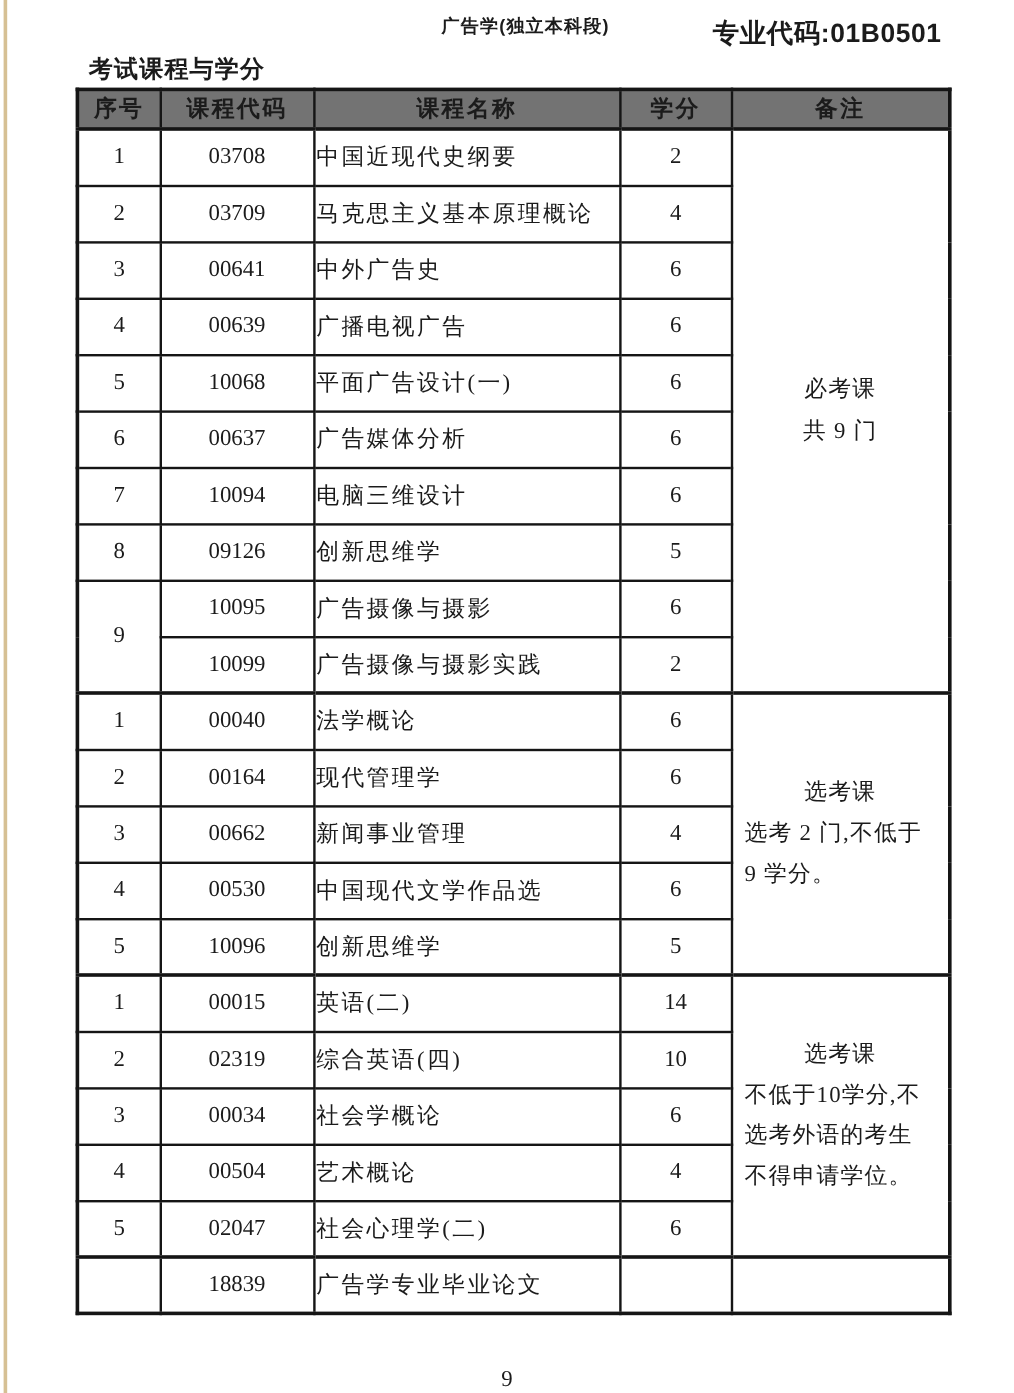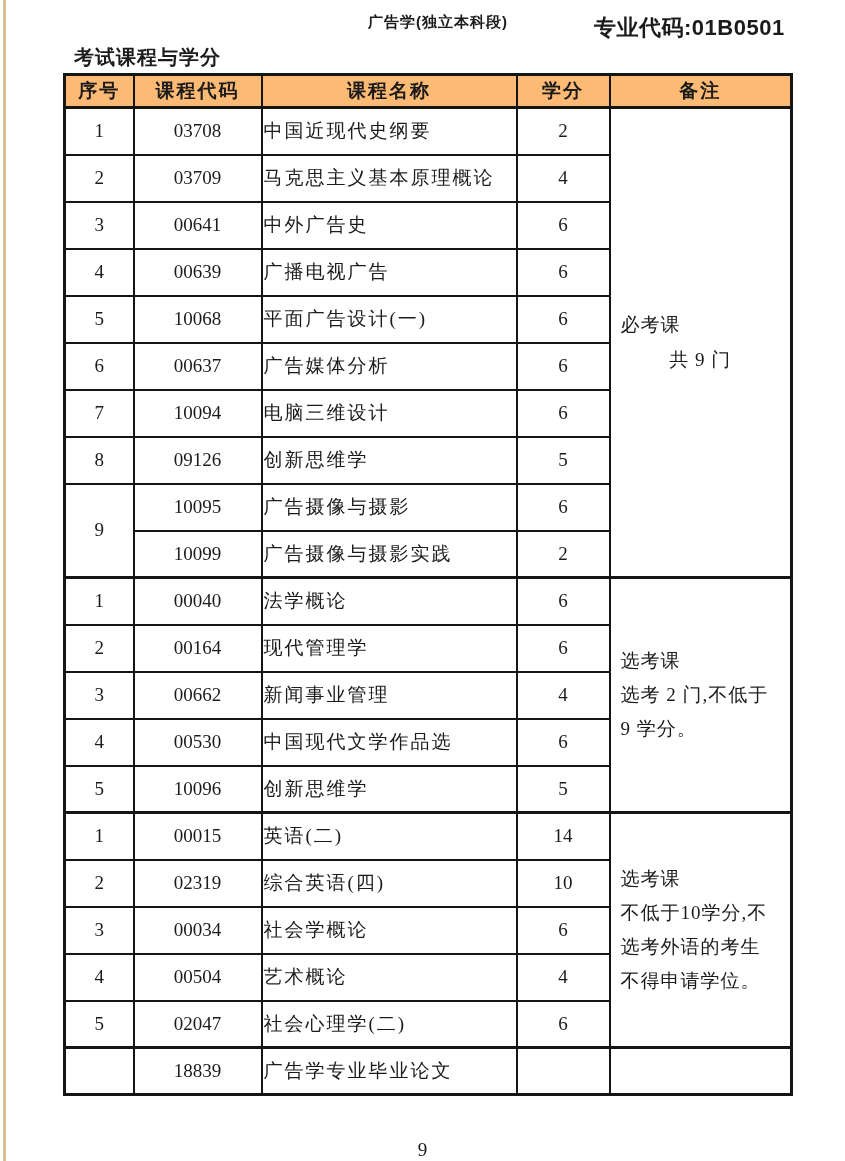--- a/index.html
+++ b/index.html
@@ -40,21 +40,21 @@
     position: absolute; left: 63px; top: 73px;
     width: 727px;
     border-collapse: collapse;
     table-layout: fixed;
     border: 3px solid #151515;
   }
   .course-table th, .course-table td {
     border: 2px solid #151515;
   }
   .course-table th {
-    background: #fdba74;
+    background: #737373;
     height: 33px;
     font-family: "Liberation Sans", sans-serif;
     font-weight: bold; font-size: 19px; letter-spacing: 2px;
     text-align: center;
     border-bottom: 3px solid #151515;
   }
   .course-table td {
     height: 47px;
     font-size: 19px;
   }
@@ -66,21 +66,21 @@
     text-align: left;
     letter-spacing: 2px;
   }
   .remark-cell {
     vertical-align: middle;
     padding: 0 10px;
     font-size: 18px;
     line-height: 1.8;
     letter-spacing: 1px;
   }
-  .remark-title { text-align: left; }
+  .remark-title { text-align: center; }
   .remark-body { text-align: left; }
   .remark-body.centered { text-align: center; }
   tr.section-start td { border-top: 3px solid #151515; }
   .page-number {
     position: absolute; left: 0; top: 1139px;
     width: 845px; text-align: center;
     font-size: 19px;
   }
 </style>
 </head>

